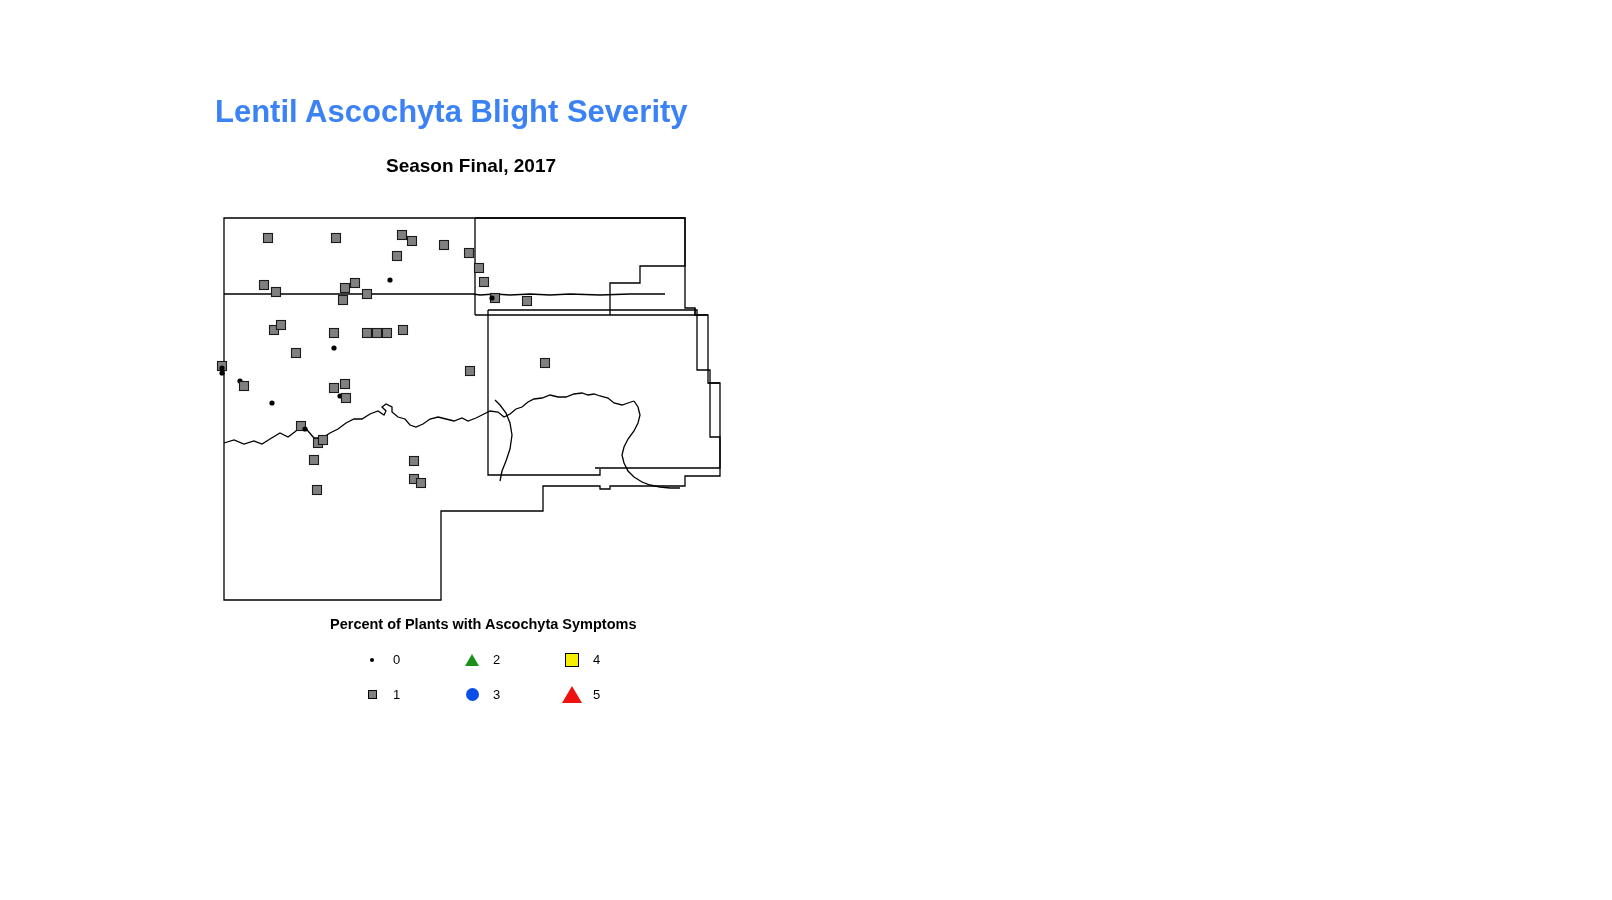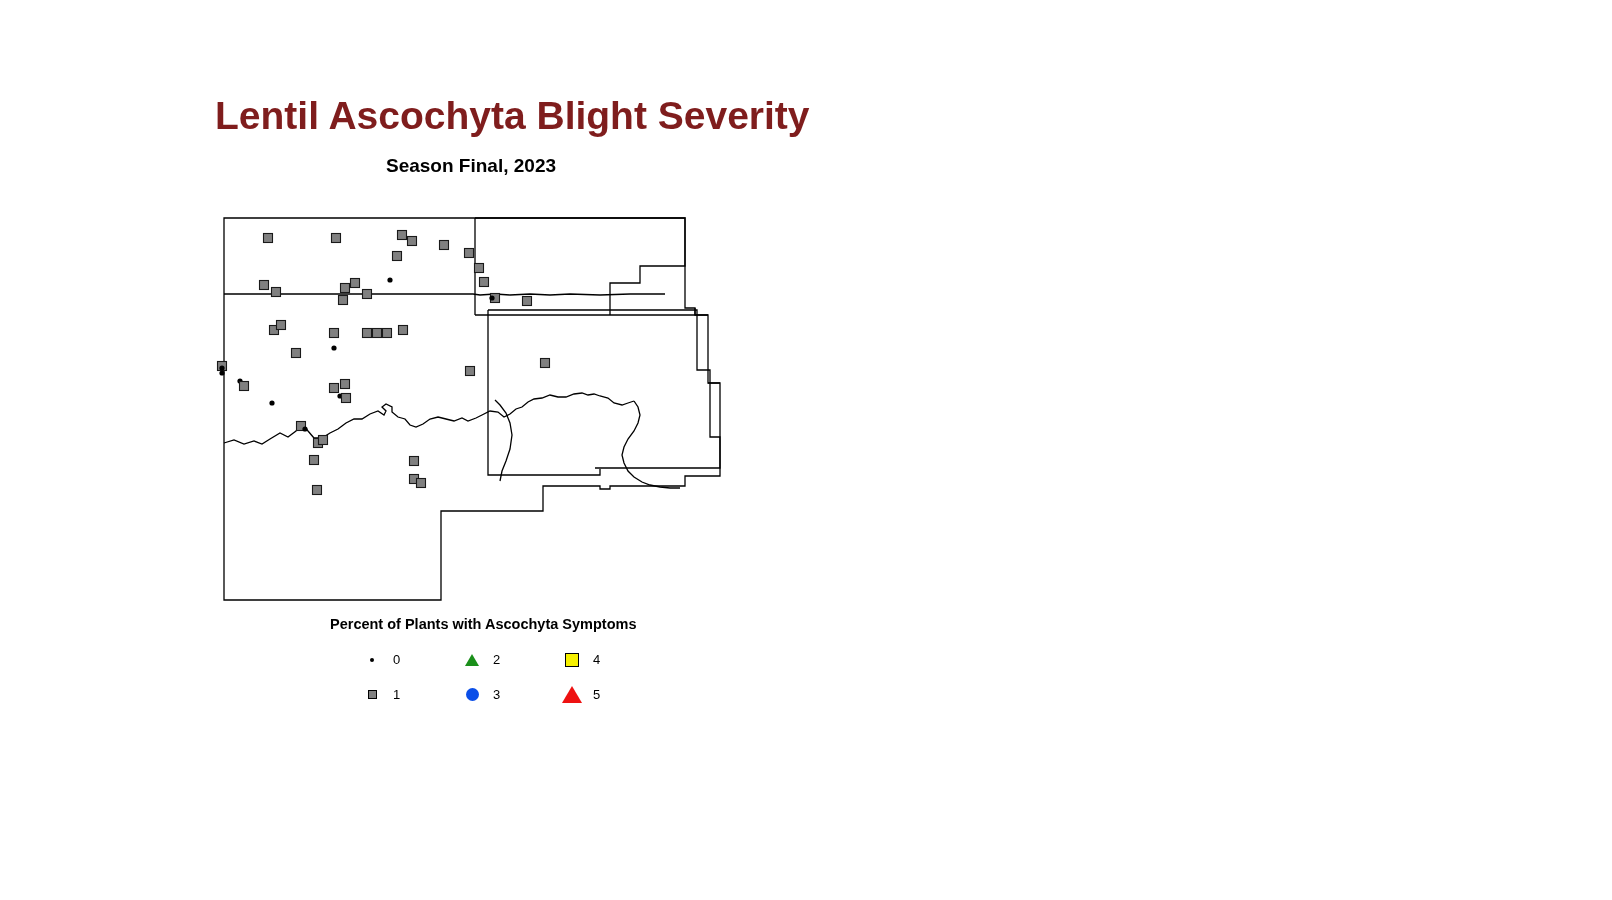--- a/index.html
+++ b/index.html
@@ -18,23 +18,23 @@
     position: absolute;
     left: 0; top: 0;
     width: 1612px;
     height: 900px;
     background: #ffffff;
   }
   .title {
     position: absolute;
     left: 215px;
     top: 94px;
-    font-size: 39px;
+    font-size: 31px;
     font-weight: bold;
-    color: #7f1d1d;
+    color: #3b82f6;
     white-space: nowrap;
     letter-spacing: 0px;
   }
   .subtitle {
     position: absolute;
     left: 386px;
     top: 155px;
     font-size: 19px;
     font-weight: bold;
     color: #000000;
@@ -134,21 +134,21 @@
     border-right: 10px solid transparent;
     border-bottom: 17px solid #ee1111;
   }
 </style>
 </head>
 <body>
 
 <div id="page">
 
   <div class="title">Lentil Ascochyta Blight Severity</div>
-  <div class="subtitle">Season Final, 2023</div>
+  <div class="subtitle">Season Final, 2017</div>
 
   <div id="map-wrap">
     <svg id="map-svg" width="540" height="410" viewBox="0 0 540 410">
       <g fill="none" stroke="#000000" stroke-width="1.3" stroke-linejoin="miter" stroke-linecap="butt">
 
         <path d="M14,13 L14,395 L231,395 L231,306 L333,306 L333,281 L390,281 L390,284
                  L400,284 L400,281 L475,281 L475,271 L510,271 L510,261 L510,231
                  L510,178 L498,178 L498,110 L485,110 L485,103 L475,103 L475,13 Z"></path>
 
         <path d="M14,89 L231,89 L263,89 L270,90 L285,89 L300,90 L320,89 L340,90 L360,89 L390,90 L420,89 L455,89"></path>

